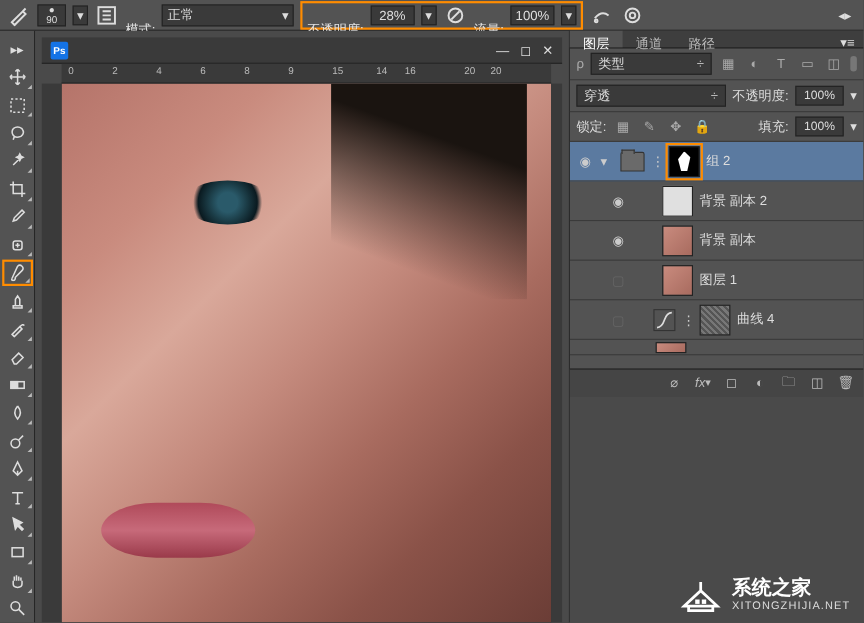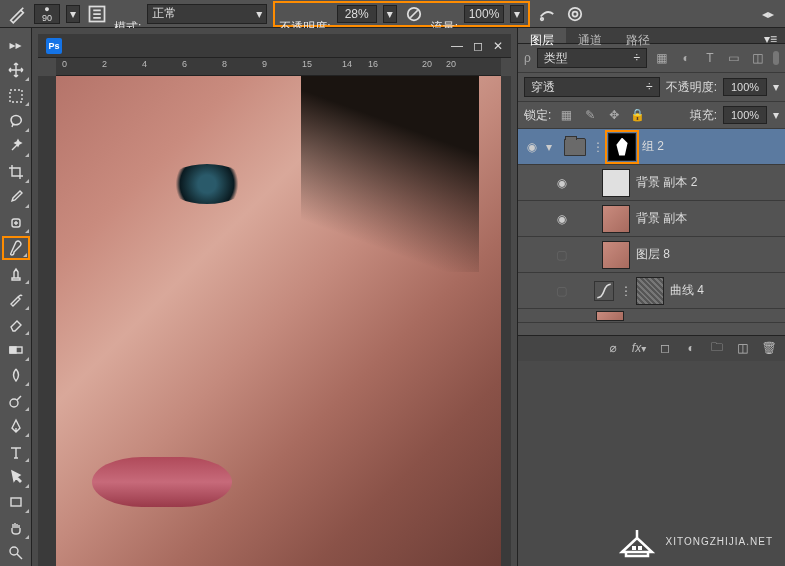--- a/index.html
+++ b/index.html
@@ -378,21 +378,21 @@
       <div class="layer indent1">
         <div class="eye">◉</div>
         <div style="width:20px"></div>
         <div class="thumb face"></div>
         <span>背景 副本</span>
       </div>
       <div class="layer indent1">
         <div class="eye" style="color:#666">▢</div>
         <div style="width:20px"></div>
         <div class="thumb face"></div>
-        <span>图层 8</span>
+        <span>图层 1</span>
       </div>
       <div class="layer indent1">
         <div class="eye" style="color:#666">▢</div>
         <div style="width:12px"></div>
         <div class="curves-ic">
             <svg viewBox="0 0 16 16">
               <path d="M2 14 Q6 14 8 8 Q10 2 14 2"></path>
             </svg>
           </div>
         <div class="link-ic">⋮</div>
@@ -421,15 +421,16 @@
   </div>
 </div>
 
 <div class="watermark">
   <svg class="logo" viewBox="0 0 42 32">
     <path d="M6 26 L21 12 L36 26 Z M21 12 V4 M10 26 h22 v4 h-22 z" stroke="#fff" stroke-width="2.5" fill="none"></path>
     <rect x="16" y="20" width="4" height="4" fill="#fff" stroke="none"></rect>
     <rect x="22" y="20" width="4" height="4" fill="#fff" stroke="none"></rect>
   </svg>
   <div class="txt">
+    <div style="font-weight:bold;font-size:18px">系统之家</div>
     <div class="sub">XITONGZHIJIA.NET</div>
   </div>
 </div>
 
 </body></html>

